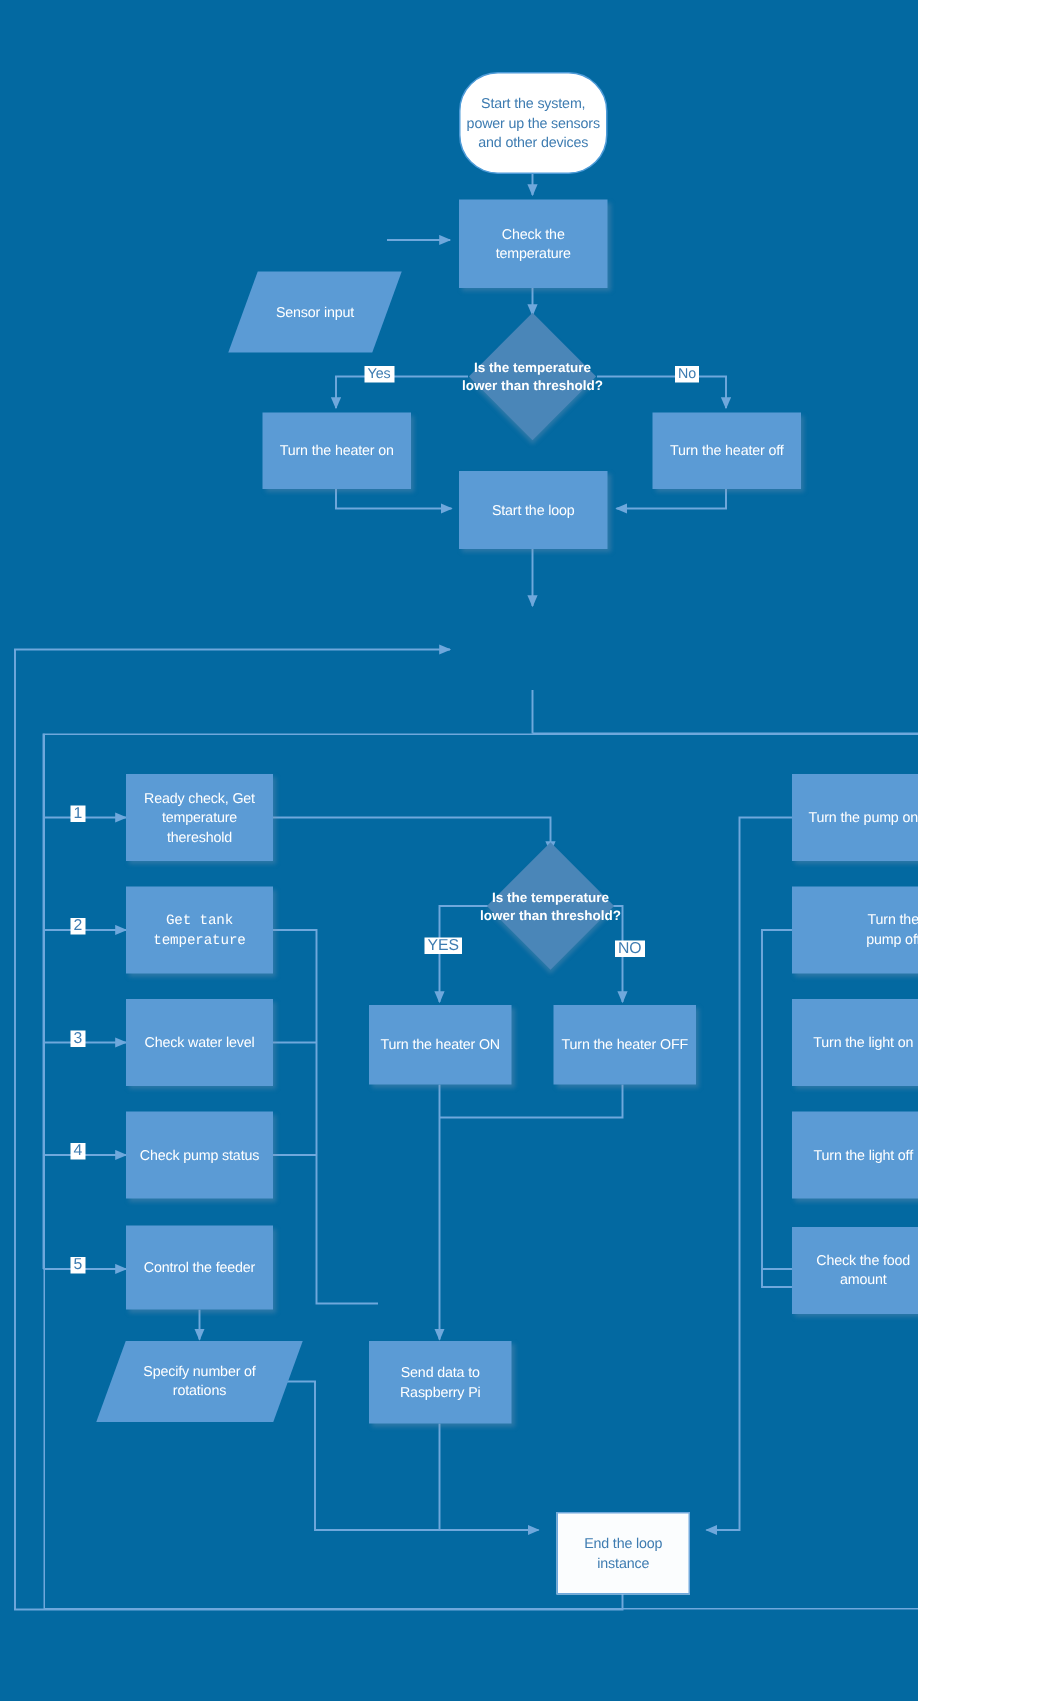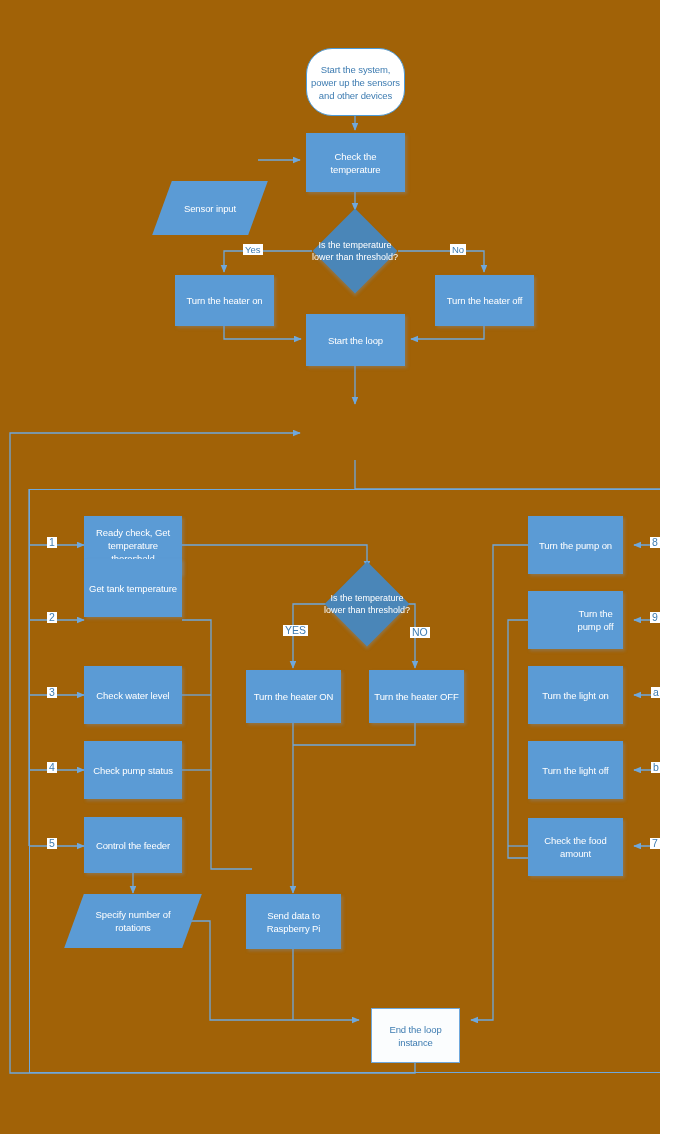--- a/index.html
+++ b/index.html
@@ -2,23 +2,23 @@
 <html><head>
 <meta charset="utf-8">
 <style>
   html,body{margin:0;padding:0;background:#ffffff;}
   body{
     font-family:"Liberation Sans", sans-serif;
     -webkit-font-smoothing:antialiased;
   }
   #canvas{
     position:relative;
-    width:660px;
+    width:612px;
     height:1134px;
-    background:#a16207;
+    background:#0369a1;
     overflow:hidden;
   }
   #svg-layer{
     position:absolute;
     left:0; top:0;
     width:691px; height:1134px;
     pointer-events:none;
   }
   
   .node{
@@ -60,20 +60,21 @@
   .endbox{
     background:#FBFDFE;
     border:1px solid #6FA8DC;
     color:#3E7CB1;
     margin-top:17px;
   }
   
   .decision{
     position:absolute;
     z-index:3;
+    font-weight:bold;
   }
   .decision .dia{
     position:absolute; left:0; top:0; width:100%; height:100%;
     background:#4A86B8;
     transform:rotate(45deg) ;
     box-shadow:2px 2px 3px rgba(120,150,180,.35);
   }
   .decision .dtxt{
     position:absolute; left:-18px; right:-18px; top:0; bottom:0;
     display:flex;align-items:center;justify-content:center;
@@ -215,21 +216,21 @@
   <div class="node proc" style="left:306px;top:314px;width:99px;height:52px;">
     <span class="lbl">Start the loop</span>
   </div>
 
 
   <div class="node proc" style="left:84px;top:516px;width:98px;height:58px;">
     <span class="lbl">Ready check, Get temperature thereshold</span>
   </div>
   <div class="edge-label big" style="left:47px;top:537px;">1</div>
 
-  <div class="node proc" style="left:84px;top:559px;width:98px;height:58px;">
+  <div class="node proc" style="left:84px;top:591px;width:98px;height:58px;font-family:Liberation Mono, monospace;">
     <span class="lbl">Get tank temperature</span>
   </div>
   <div class="edge-label big" style="left:47px;top:612px;">2</div>
 
   <div class="node proc" style="left:84px;top:666px;width:98px;height:58px;">
     <span class="lbl">Check water level</span>
   </div>
   <div class="edge-label big" style="left:47px;top:687px;">3</div>
 
   <div class="node proc" style="left:84px;top:741px;width:98px;height:58px;">

